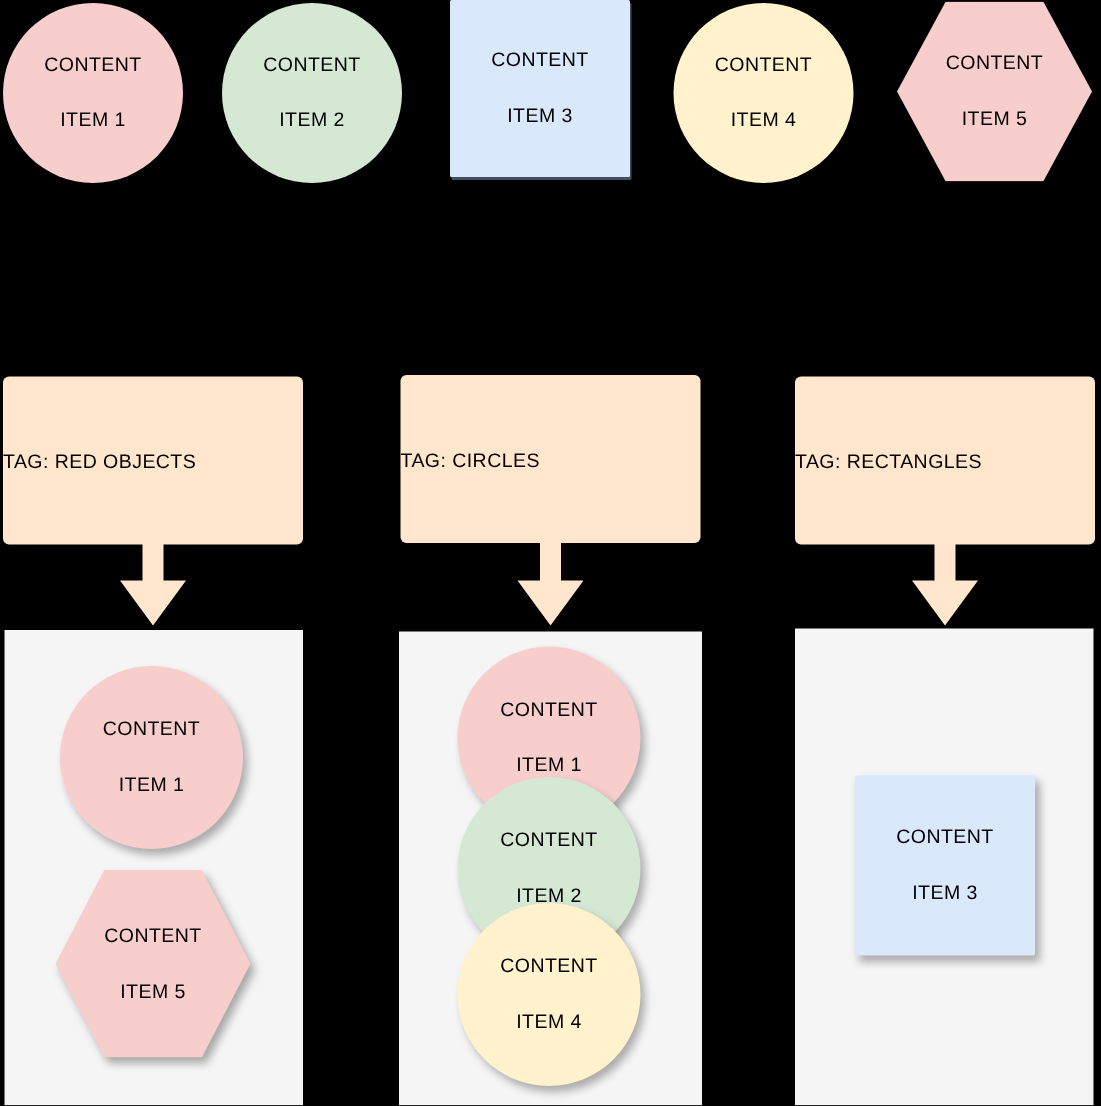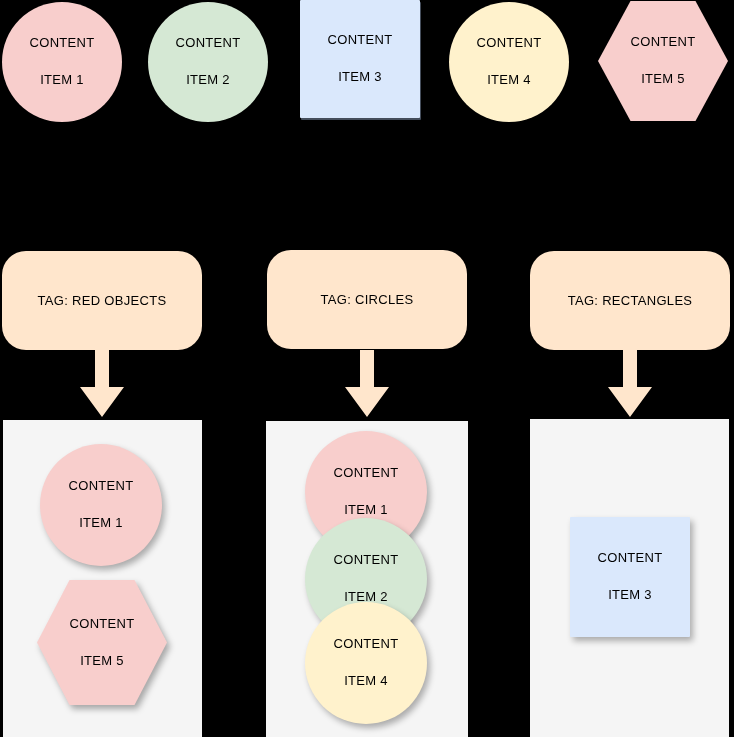--- a/index.html
+++ b/index.html
@@ -17,22 +17,22 @@
   .t2{left:148px;top:2px;width:120px;height:120px;}
   .t3{left:300px;top:0;width:120px;height:118px;}
   .t4{left:449px;top:2px;width:120px;height:120px;}
   .t5{left:598px;top:1px;width:130px;height:120px;}
   
   .hex-wrap{position:absolute;}
   .hex-shadow{filter:drop-shadow(3px 4px 3px rgba(0,0,0,.32));}
   .hex{width:100%;height:100%;clip-path:polygon(0% 50%,25% 0%,75% 0%,100% 50%,75% 100%,25% 100%);
        display:flex;align-items:center;justify-content:center;}
   
-  .tagbox{position:absolute;width:200px;height:99px;border-radius:24px;
-          display:flex;align-items:center;justify-content:center;}
+  .tagbox{position:absolute;width:200px;height:112px;border-radius:4px;
+          display:flex;align-items:center;}
   .tag-label{font-size:13px;letter-spacing:.3px;}
   .tag1{left:2px;top:251px;}
   .tag2{left:267px;top:250px;}
   .tag3{left:530px;top:251px;}
   
   .arrow{position:absolute;width:44px;height:67px;}
   .ar1{left:80px;top:350px;}
   .ar2{left:345px;top:350px;}
   .ar3{left:608px;top:350px;}
   

